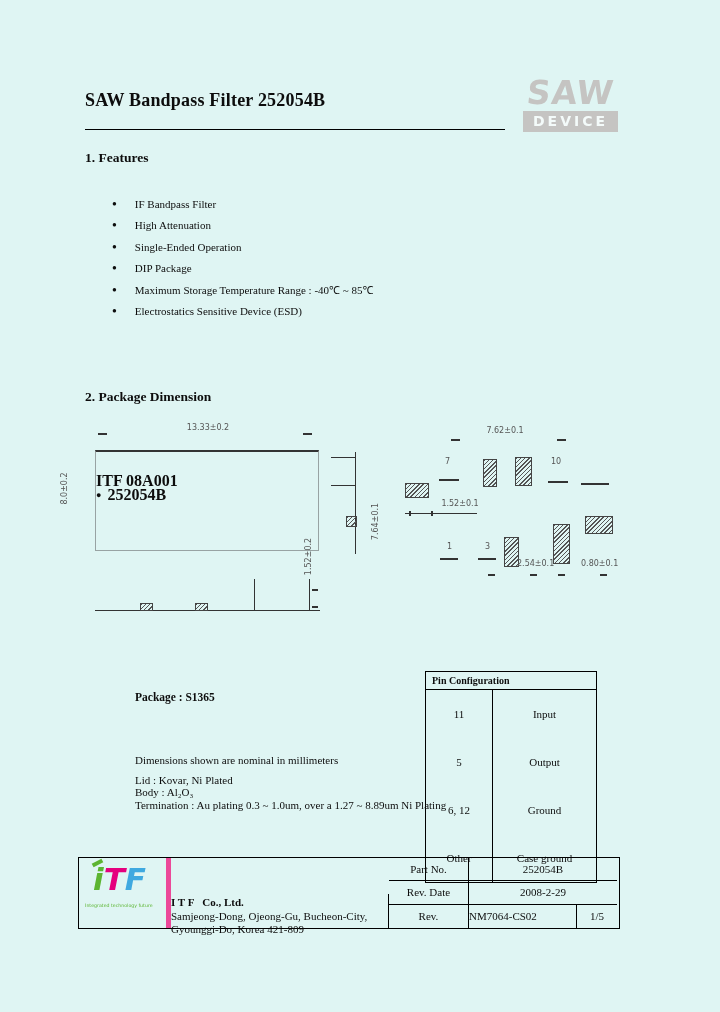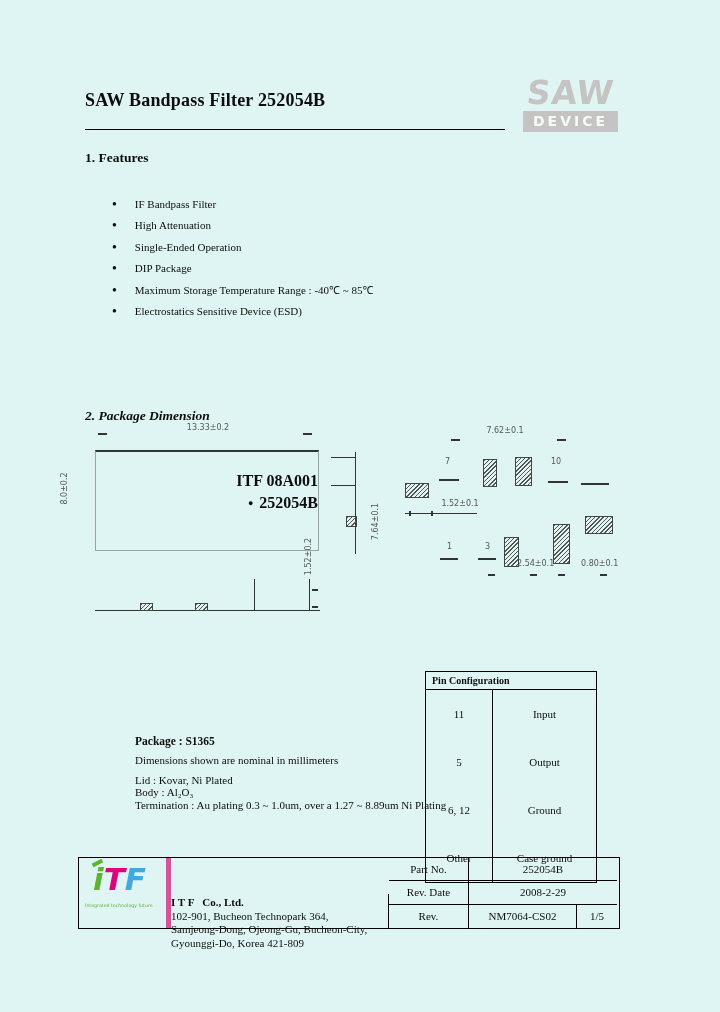--- a/index.html
+++ b/index.html
@@ -24,45 +24,45 @@
   .dim-label{position:absolute;font-size:8px;color:#555;white-space:nowrap;}
   .rot{transform:rotate(-90deg);transform-origin:center center;text-align:center;}
   .tick{position:absolute;background:#333;}
   .hline{position:absolute;background:#333;height:1px;}
   .vline{position:absolute;background:#333;width:1px;}
   .hatch{position:absolute;border:1px solid #444;background:repeating-linear-gradient(135deg,#555 0px,#555 1px,transparent 1px,transparent 3px);}
   .padline{position:absolute;background:#333;height:1.5px;}
 
   
   .pkg-rect{position:absolute;left:35px;top:26px;width:222px;height:98px;border:1px solid #98a3a3;border-top:2px solid #333;}
-  .marking{position:absolute;left:0;right:0;text-align:right;color:#0d0d0d;font-family:"Liberation Serif",serif;font-weight:bold;}
+  .marking{position:absolute;left:0;right:0;text-align:left;color:#0d0d0d;font-family:"Liberation Serif",serif;font-weight:bold;}
   .mark1{top:20px;font-size:16px;}
-  .mark2{top:42px;font-size:16px;}
+  .mark2{top:34px;font-size:16px;}
   .mark-dot{font-size:9px;vertical-align:2px;margin-right:6px;}
 
   
   .pin-table{position:absolute;left:425px;top:671px;width:172px;border:1px solid #000;border-collapse:collapse;font-size:11px;background:transparent;}
   .pin-table th{border-bottom:1px solid #000;text-align:left;padding:3px 6px;font-size:10px;}
   .pin-table td{padding:18px 4px;text-align:center;}
   .pin-table td.c1{width:58px;border-right:1px solid #000;}
 
-  .pkg-label{position:absolute;left:135px;top:691px;font-size:11.5px;font-weight:bold;margin-top:44px;}
+  .pkg-label{position:absolute;left:135px;top:691px;font-size:11.5px;font-weight:bold;}
   .notes{position:absolute;left:135px;top:754px;font-size:11px;line-height:12.5px;}
   .notes .n1{margin-bottom:7px;}
 
   
   .footer{position:absolute;left:78px;top:857px;width:540px;height:70px;border:1.3px solid #000;display:grid;grid-template-columns:92px 218px 80px 148px;grid-template-rows:23.3px 23.3px 23.4px;font-size:11px;}
   .f-logo{grid-row:1/4;border-right:5px solid #ec4899;position:relative;}
   .f-addr{grid-row:1/4;border-right:1px solid #000;text-align:left;padding-top:2px;line-height:13.5px;font-size:11px;margin-top:36px;}
   .f-company{font-weight:bold;white-space:pre;}
   .f-label{border-right:1px solid #000;border-bottom:1px solid #000;display:flex;align-items:center;justify-content:center;}
   .f-value{border-bottom:1px solid #000;display:flex;align-items:center;justify-content:center;}
   .f-last{border-bottom:none;}
   .rev-cell{justify-content:flex-start;padding:0;}
-  .rev-val{flex:1;text-align:center;}
+  .rev-val{flex:1;}
   .rev-div{width:1px;height:100%;background:#000;}
   .rev-page{width:40px;text-align:center;}
 
   
   .itf{position:absolute;left:14px;top:6px;font-family:"DejaVu Sans",sans-serif;font-weight:bold;font-style:italic;font-size:31px;line-height:31px;}
   .itf .li{color:#5cb531;}
   .itf .lt{color:#e5007d;}
   .itf .lf{color:#3fa9e0;}
   .itf-accent{position:absolute;left:13px;top:3px;width:11px;height:4px;background:#5cb531;transform:rotate(-28deg);}
   .itf-tagline{position:absolute;left:6px;top:44px;font-size:6px;transform:scale(.78);transform-origin:left top;color:#5cb531;white-space:pre;font-family:"DejaVu Sans",sans-serif;}
@@ -100,21 +100,21 @@
     <div class="feature-row">
         <span class="bullet">●</span>
         <span>Maximum Storage Temperature Range : -40℃ ~ 85℃</span>
       </div>
     <div class="feature-row">
         <span class="bullet">●</span>
         <span>Electrostatics Sensitive Device (ESD)</span>
       </div>
   </div>
 
-  <div class="sec-heading" style="left:85px;top:408px;font-style:italic;">2. Package Dimension</div>
+  <div class="sec-heading" style="left:85px;top:389px;">2. Package Dimension</div>
 
   <div class="fig" style="left:60px;top:424px;width:322px;height:200px;">
     <div class="dim-label" style="left:88px;top:-1px;width:120px;text-align:center;">13.33±0.2</div>
     <div class="tick" style="left:38px;top:9px;width:9px;height:2px;"></div>
     <div class="tick" style="left:243px;top:9px;width:9px;height:2px;"></div>
 
     <div class="pkg-rect">
       <div class="marking mark1">ITF 08A001</div>
       <div class="marking mark2"><span class="mark-dot">●</span><span>252054B</span></div>
     </div>
@@ -209,21 +209,20 @@
   <div class="footer">
     <div class="f-logo">
       <div class="itf">
         <span class="li">i</span><span class="lt">T</span><span class="lf">F</span>
       </div>
       <div class="itf-accent"></div>
       <div class="itf-tagline">Integrated technology future</div>
     </div>
     <div class="f-addr">
       <div class="f-company">I T F   Co., Ltd.</div>
-      <div>102-901, Bucheon Technopark 364,</div>
       <div>Samjeong-Dong, Ojeong-Gu, Bucheon-City,</div>
       <div>Gyounggi-Do, Korea 421-809</div>
     </div>
     <div class="f-label">Part No.</div>
     <div class="f-value">252054B</div>
     <div class="f-label">Rev. Date</div>
     <div class="f-value">2008-2-29</div>
     <div class="f-label f-last">Rev.</div>
     <div class="f-value f-last rev-cell">
       <span class="rev-val">NM7064-CS02</span>

